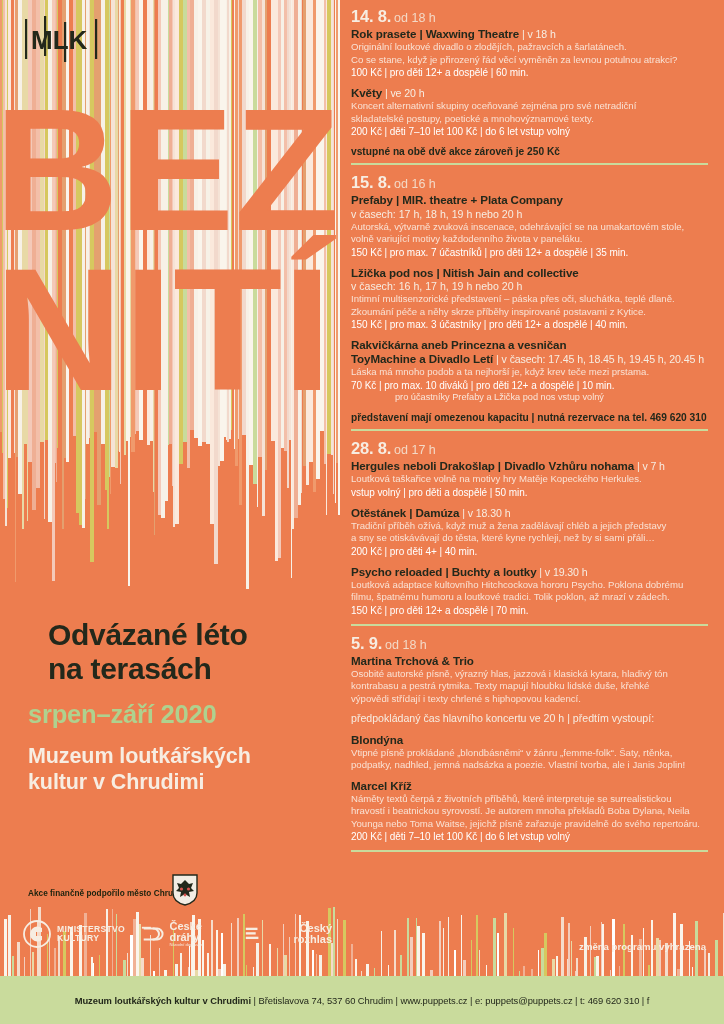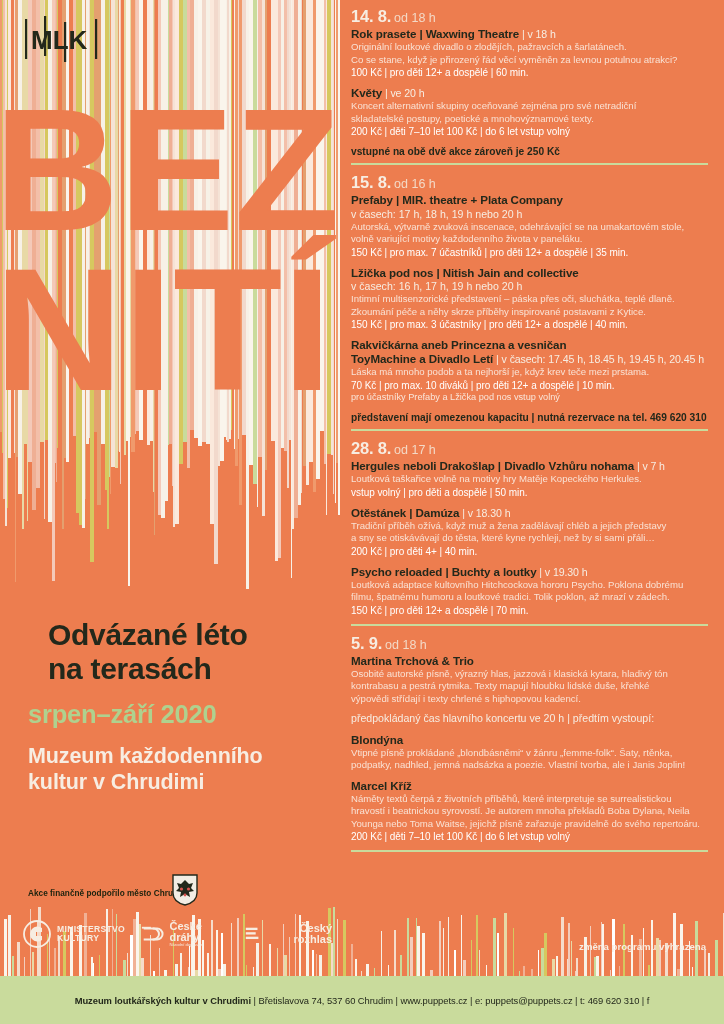--- a/index.html
+++ b/index.html
@@ -131,21 +131,21 @@
   }
   .ev-desc {
     font-size: 9.6px; color: #FAE6DA; line-height: 1.3; margin-top: 0px;
     opacity: .96;
   }
   .ev-price {
     font-size: 10px; font-weight: normal; color: #FFFFFF;
     line-height: 1.3; letter-spacing: -0.05px;
   }
   .ev-note {
-    font-size: 9.2px; color: #FAE6DA; line-height: 1.3;
+    font-size: 9.2px; color: #FAE6DA; line-height: 1.3; margin-left: 44px;
   }
   .day-footer {
     font-size: 10.2px; font-weight: bold; color: #23281B;
     margin-top: 5px; margin-bottom: 5px; line-height: 1.3;
   }
   .rule {
     height: 2px; background: #C9DB9C; border: 0;
     margin: 0 0 9px 0;
   }
 
@@ -336,21 +336,21 @@
       </svg>
     </div>
 
     <div id="title-block">
       <div class="title-main">
         <div>Odvázané léto</div>
         <div>na terasách</div>
       </div>
       <div class="title-dates">srpen–září 2020</div>
       <div class="title-venue">
-        <div>Muzeum každodenního</div>
+        <div>Muzeum loutkářských</div>
         <div>kultur v Chrudimi</div>
       </div>
     </div>
 
     <div id="support-line">Akce finančně podpořilo město Chrudim.</div>
 
     <svg id="crest" viewBox="0 0 26 32">
       <path d="M1 1 H25 V19 Q25 28 13 31 Q1 28 1 19 Z" fill="#F2EDE4" stroke="#23281B" stroke-width="1.4"></path>
       <path d="M13 6 L9 10 L5 9 L7 14 L4 17 L9 18 L8 23 L13 20 L18 23 L17 18 L22 17 L19 14 L21 9 L17 10 Z" fill="#23281B"></path>
       <circle cx="9.5" cy="15" r="1.6" fill="#D9534F"></circle>

